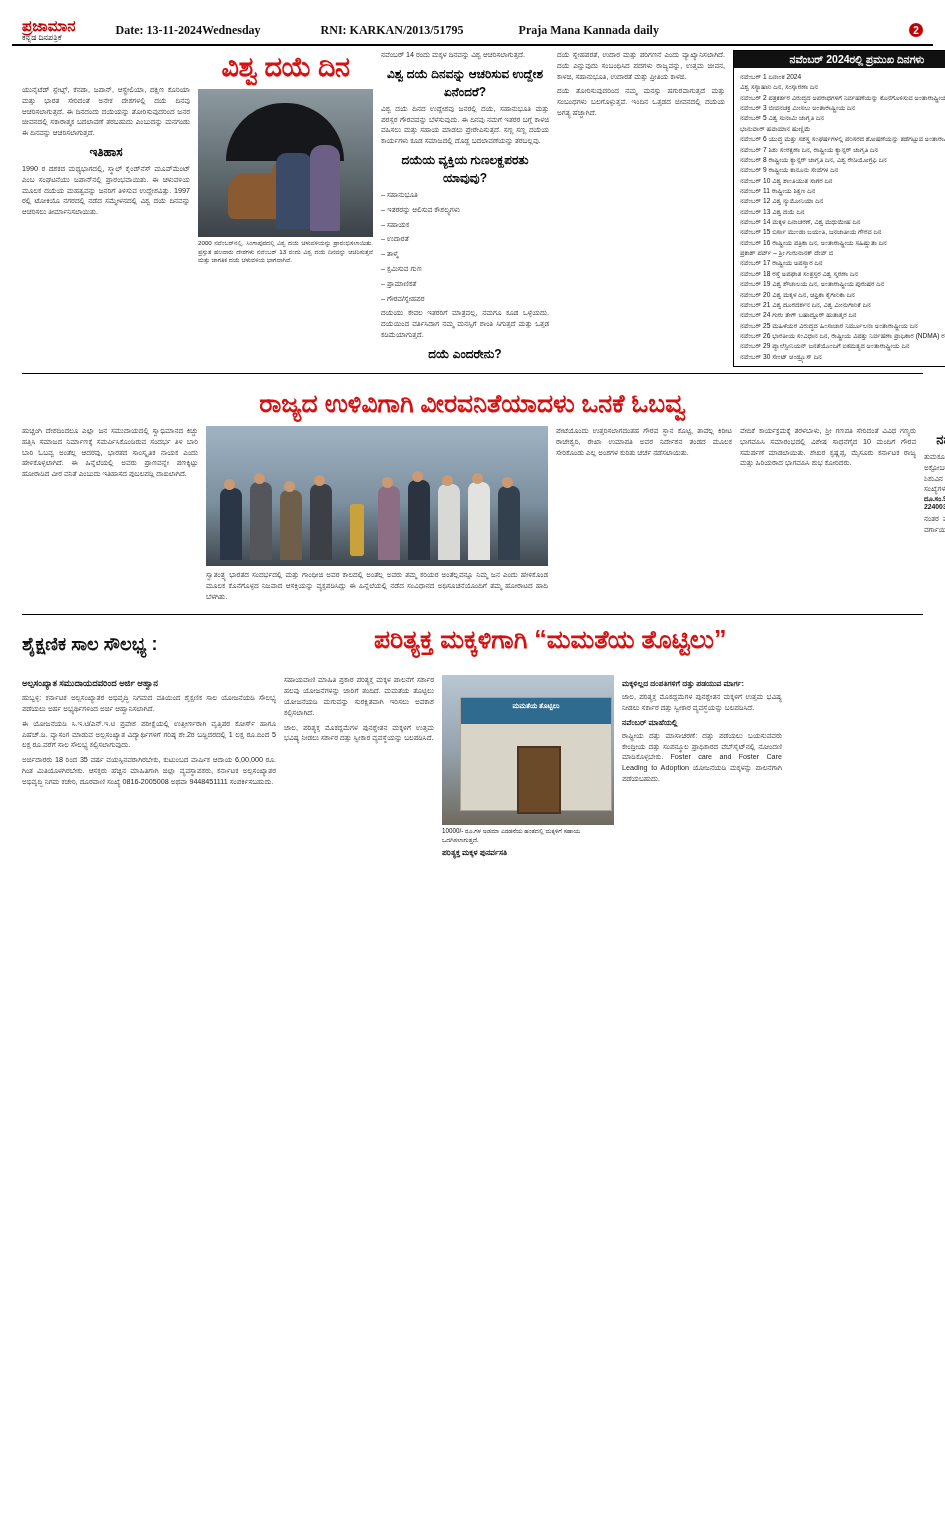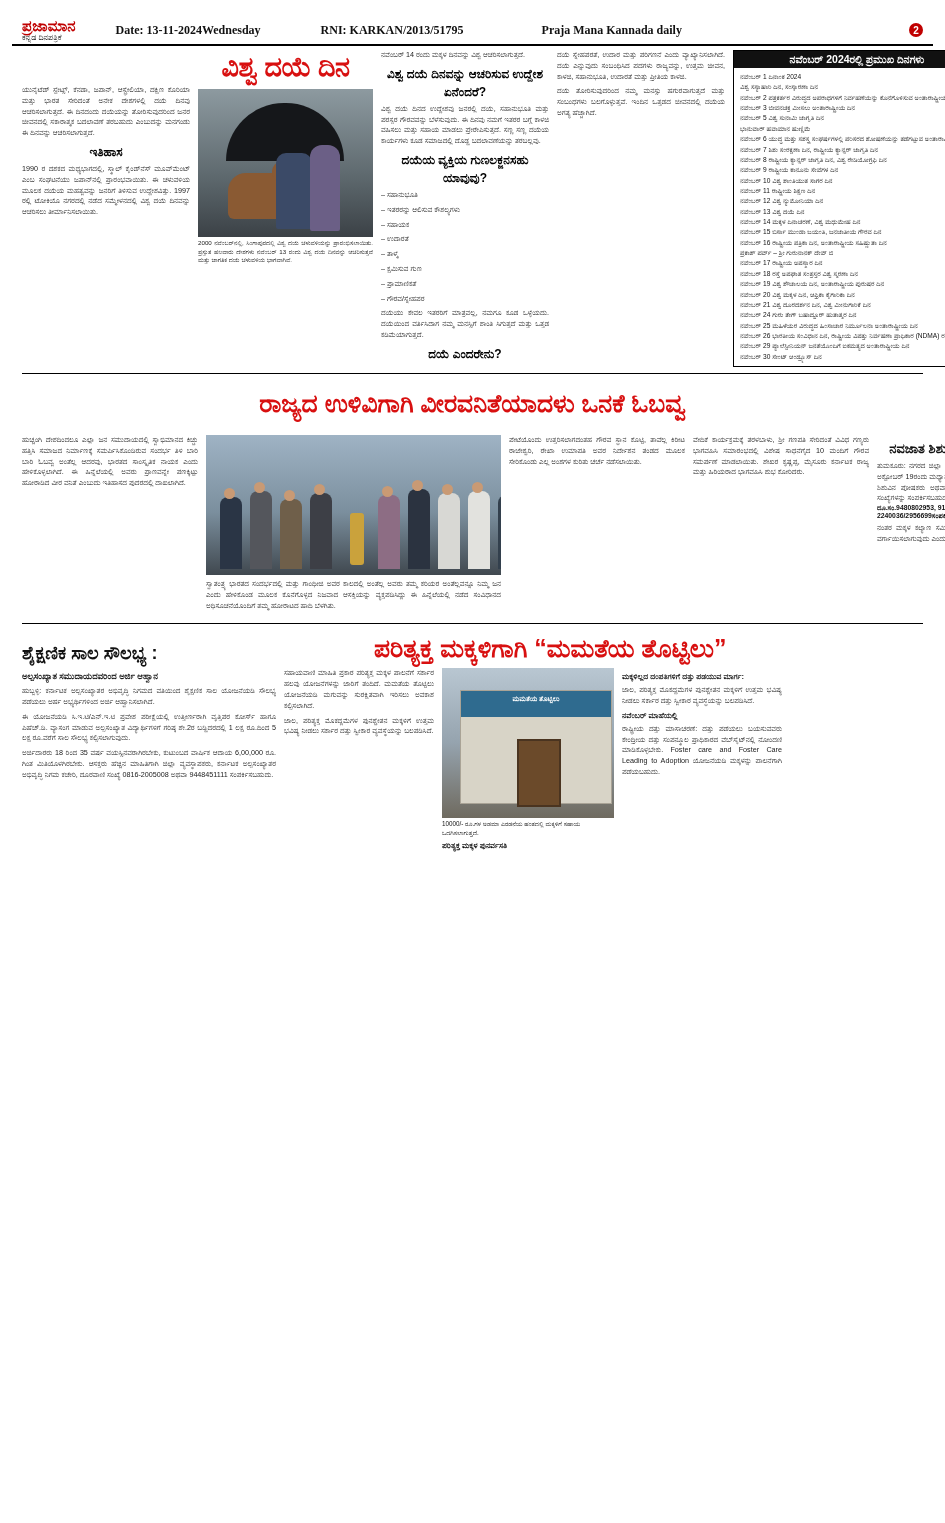--- a/index.html
+++ b/index.html
@@ -5,21 +5,21 @@
   html,body{margin:0;padding:0;background:#fff;}
   body{width:945px;height:1523px;font-family:"Liberation Sans",sans-serif;color:#111;position:relative;overflow:hidden;}
   .page{width:945px;height:1523px;position:relative;padding:12px;box-sizing:border-box;}
 
   
   .masthead{display:flex;align-items:center;padding:6px 10px 2px 10px;border-bottom:2px solid #000;}
   .logo{color:#c00000;font-weight:bold;font-size:15px;line-height:1;white-space:nowrap;}
   .logo .sub{display:block;color:#111;font-size:8px;font-weight:normal;margin-top:1px;}
   .mh-date{font-family:"Liberation Serif",serif;font-size:12px;font-weight:bold;margin-left:40px;}
   .mh-rni{font-family:"Liberation Serif",serif;font-size:12px;font-weight:bold;margin-left:60px;}
-  .mh-name{font-family:"Liberation Serif",serif;font-size:12px;font-weight:bold;margin-left:78px;}
+  .mh-name{font-family:"Liberation Serif",serif;font-size:12px;font-weight:bold;margin-left:55px;}
   .mh-pg{margin-left:auto;width:14px;height:14px;border-radius:50%;background:#c00000;color:#fff;font-size:10px;
         display:flex;align-items:center;justify-content:center;font-weight:bold;}
 
   
   .kn{font-family:"Liberation Sans",sans-serif;font-size:7.2px;line-height:1.5;text-align:justify;color:#1a1a1a;}
   .kn p{margin:0 0 4px 0;}
   .divider{border-top:1px solid #000;margin:4px 0;}
 
   
   .sec1{display:flex;gap:8px;padding:4px 10px 0 10px;}
@@ -55,27 +55,27 @@
   .bld-door{position:absolute;left:56px;top:48px;width:40px;height:64px;background:#6b4a2a;border:2px solid #4a3420;}
 
   
   .box{border:1px solid #000;padding:4px 6px;}
   .box-title{background:#111;color:#fff;text-align:center;font-weight:bold;font-size:10.5px;padding:2px 0;margin:-4px -6px 4px -6px;}
   .daylist{font-size:6.6px;line-height:1.42;}
   .daylist div{margin-bottom:1px;}
 
   
   .sec2{padding:6px 10px 0 10px;}
-  .title2{font-size:25px;color:#d81010;font-weight:bold;text-align:center;margin:3px 0 16px;}
+  .title2{font-size:25px;color:#d81010;font-weight:bold;text-align:center;margin:3px 0 7px;}
   .cols5{display:flex;gap:8px;}
   .c-sm{flex:1;}
 
   
   .sec3{padding:6px 10px 0 10px;}
-  .title3-wrap{display:flex;align-items:flex-end;gap:20px;margin-bottom:4px;}
+  .title3-wrap{display:flex;align-items:flex-end;gap:20px;margin-bottom:20px;}
   .title3a{font-size:18px;font-weight:bold;color:#111;white-space:nowrap;}
   .title3b{font-size:25px;font-weight:bold;color:#d81010;flex:1;text-align:center;}
   .subhead-left{font-weight:bold;font-size:8.5px;margin:2px 0 3px;}
   .phone{font-size:6.8px;font-weight:bold;}
   .center-head{font-weight:bold;text-align:center;font-size:13px;margin:6px 0 4px;}
   .small-cap{font-size:6.3px;line-height:1.4;margin-top:2px;}
   .mini-head{font-weight:bold;font-size:7.6px;margin:3px 0 2px;}
 </style>
 </head>
 <body>
@@ -109,21 +109,21 @@
         <div class="person"></div>
         <div class="person2"></div>
       </div>
       <div class="photo-cap kn">2000 ನವೆಂಬರ್‌ನಲ್ಲಿ, ಸಿಂಗಾಪುರದಲ್ಲಿ ವಿಶ್ವ ದಯೆ ಚಳುವಳಿಯನ್ನು ಪ್ರಾರಂಭಿಸಲಾಯಿತು. ಪ್ರಸ್ತುತ ಹಲವಾರು ದೇಶಗಳು ನವೆಂಬರ್ 13 ರಂದು ವಿಶ್ವ ದಯೆ ದಿನವನ್ನು ಆಚರಿಸುತ್ತವೆ ಮತ್ತು ಜಾಗತಿಕ ದಯೆ ಚಳುವಳಿಯ ಭಾಗವಾಗಿವೆ.</div>
     </div>
 
     <div class="s1c3 kn">
       <p>ನವೆಂಬರ್ 14 ರಂದು ಮಕ್ಕಳ ದಿನವನ್ನು ವಿಶ್ವ ಆಚರಿಸಲಾಗುತ್ತದೆ.</p>
       <div class="subhead">ವಿಶ್ವ ದಯೆ ದಿನವನ್ನು ಆಚರಿಸುವ ಉದ್ದೇಶ ಏನೆಂದರೆ?</div>
       <p>ವಿಶ್ವ ದಯೆ ದಿನದ ಉದ್ದೇಶವು ಜನರಲ್ಲಿ ದಯೆ, ಸಹಾನುಭೂತಿ ಮತ್ತು ಪರಸ್ಪರ ಗೌರವವನ್ನು ಬೆಳೆಸುವುದು. ಈ ದಿನವು ನಮಗೆ ಇತರರ ಬಗ್ಗೆ ಕಾಳಜಿ ವಹಿಸಲು ಮತ್ತು ಸಹಾಯ ಮಾಡಲು ಪ್ರೇರೇಪಿಸುತ್ತದೆ. ಸಣ್ಣ ಸಣ್ಣ ದಯೆಯ ಕಾರ್ಯಗಳು ಕೂಡ ಸಮಾಜದಲ್ಲಿ ದೊಡ್ಡ ಬದಲಾವಣೆಯನ್ನು ತರಬಲ್ಲವು.</p>
-      <div class="subhead">ದಯೆಯ ವ್ಯಕ್ತಿಯ ಗುಣಲಕ್ಜನಸಹು ಯಾವುವು?</div>
+      <div class="subhead">ದಯೆಯ ವ್ಯಕ್ತಿಯ ಗುಣಲಕ್ಹಪರತು ಯಾವುವು?</div>
       <div>
         <p>– ಸಹಾನುಭೂತಿ</p>
         <p>– ಇತರರನ್ನು ಆಲಿಸುವ ಕೌಶಲ್ಯಗಳು</p>
         <p>– ಸಹಾಯಕ</p>
         <p>– ಉದಾರತೆ</p>
         <p>– ತಾಳ್ಮೆ</p>
         <p>– ಕ್ಷಮಿಸುವ ಗುಣ</p>
         <p>– ಪ್ರಾಮಾಣಿಕತೆ</p>
         <p>– ಗೌರವ/ಸ್ನೇಹಪರ</p>
       </div>
@@ -173,24 +173,24 @@
     </div>
   </div>
 
   <div class="divider" style="margin:6px 10px;"></div>
 
   <div class="sec2">
     <div class="title2">ರಾಜ್ಯದ ಉಳಿವಿಗಾಗಿ ವೀರವನಿತೆಯಾದಳು ಒನಕೆ ಓಬವ್ವ</div>
     <div class="cols5">
 
       <div class="c-sm kn" style="width:176px;flex:none;">
-        <p>ಹುಚ್ಚಂಗಿ ದೇಶದಿಂದಲೂ ಎಲ್ಲಾ ಜನ ಸಮುದಾಯದಲ್ಲಿ ಸ್ವಾಭಿಮಾನದ ಕಿಚ್ಚು ಹತ್ತಿಸಿ ಸಮಾಜದ ನಿರ್ಮಾಣಕ್ಕೆ ಸಮರ್ಪಿಸಿಕೊಂಡಿರುವ ಸಂದರ್ಭ ತಿಳಿ ಬಾರಿ ಬಾರಿ ಓಬವ್ವ ಅಂತೆಲ್ಲ ಆದರವು, ಭಾರತದ ಸಾಂಸ್ಕೃತಿಕ ನಾಯಕ ಎಂದು ಹೇಳಿಕೊಳ್ಳಲಾಗಿದೆ. ಈ ಹಿನ್ನೆಲೆಯಲ್ಲಿ ಅವರು ಪ್ರಾಣವನ್ನೇ ಪಣಕ್ಕಿಟ್ಟು ಹೋರಾಡಿದ ವೀರ ವನಿತೆ ಎಂಬುದು ಇತಿಹಾಸದ ಪುದರದಲ್ಲಿ ದಾಖಲಾಗಿದೆ.</p>
-      </div>
-
-      <div style="width:295px;flex:none;">
+        <p>ಹುಚ್ಚಂಗಿ ದೇಶದಿಂದಲೂ ಎಲ್ಲಾ ಜನ ಸಮುದಾಯದಲ್ಲಿ ಸ್ವಾಭಿಮಾನದ ಕಿಚ್ಚು ಹತ್ತಿಸಿ ಸಮಾಜದ ನಿರ್ಮಾಣಕ್ಕೆ ಸಮರ್ಪಿಸಿಕೊಂಡಿರುವ ಸಂದರ್ಭ ತಿಳಿ ಬಾರಿ ಬಾರಿ ಓಬವ್ವ ಅಂತೆಲ್ಲ ಆದರವು, ಭಾರತದ ಸಾಂಸ್ಕೃತಿಕ ನಾಯಕ ಎಂದು ಹೇಳಿಕೊಳ್ಳಲಾಗಿದೆ. ಈ ಹಿನ್ನೆಲೆಯಲ್ಲಿ ಅವರು ಪ್ರಾಣವನ್ನೇ ಪಣಕ್ಕಿಟ್ಟು ಹೋರಾಡಿದ ವೀರ ವನಿತೆ ಎಂಬುದು ಇತಿಹಾಸದ ಪುಬಲಪಡ್ಲಿ ದಾಖಲಾಗಿದೆ.</p>
+      </div>
+
+      <div style="width:342px;flex:none;">
         <div class="photo grp-scene">
           <div class="grp-person" style="left:14px;height:72px;"></div>
           <div class="grp-head" style="left:18px;bottom:76px;"></div>
           <div class="grp-person" style="left:44px;height:78px;background:#54565c;"></div>
           <div class="grp-head" style="left:48px;bottom:82px;"></div>
           <div class="grp-person" style="left:74px;height:70px;background:#6f5f4a;"></div>
           <div class="grp-head" style="left:78px;bottom:74px;"></div>
           <div class="grp-person" style="left:104px;height:76px;background:#3d3f46;"></div>
           <div class="grp-head" style="left:108px;bottom:80px;"></div>
           <div class="lamp"></div>

